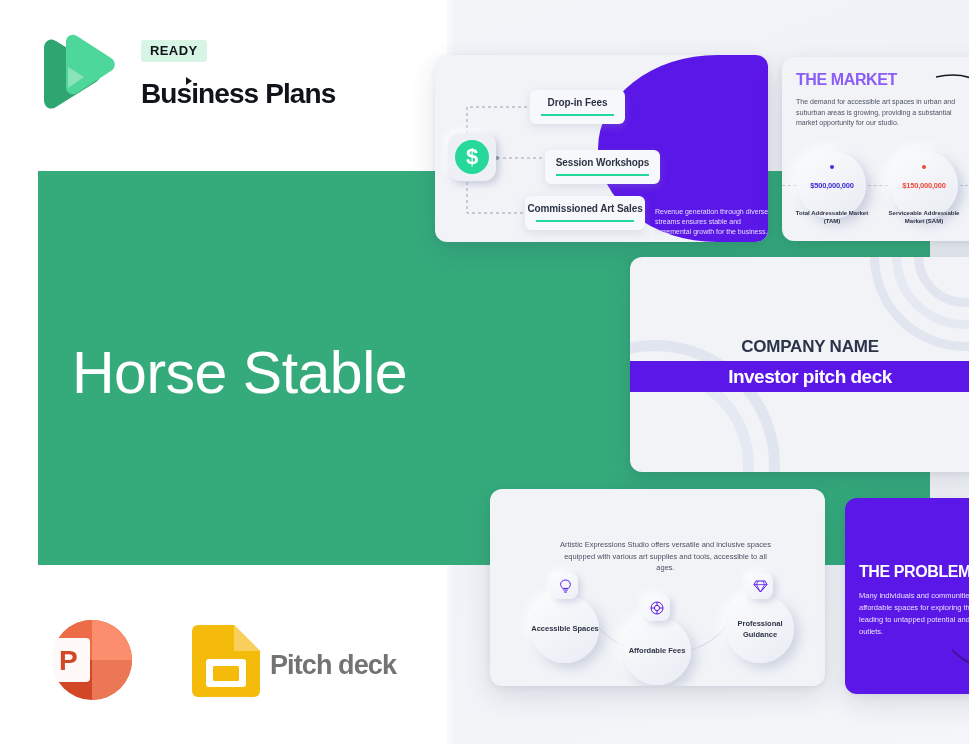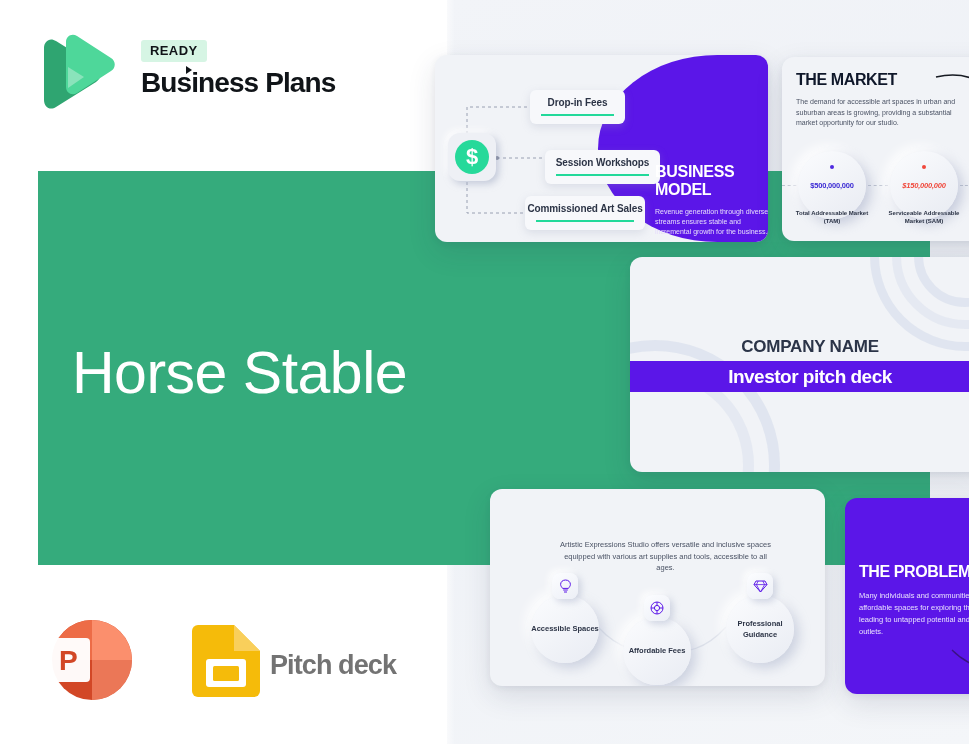--- a/index.html
+++ b/index.html
@@ -35,21 +35,21 @@
   
   .brand{ position:absolute; left:38px; top:32px; width:380px; height:92px; }
   .brand-logo{ position:absolute; left:0; top:2px; width:78px; height:80px; }
   .brand-text{ position:absolute; left:103px; top:8px; }
   .ready-badge{
     display:inline-block; background:#d6f5e4; color:#101418;
     font-size:13px; font-weight:600; letter-spacing:.4px;
     padding:3px 9px 4px; border-radius:3px;
   }
   .brand-name{
-    margin-top:5px; font-size:28px; font-weight:700; color:#101418;
+    margin-top:16px; font-size:28px; font-weight:700; color:#101418;
     letter-spacing:-.9px; position:relative; white-space:nowrap;
   }
   .brand-name .dot-play{
     position:absolute; left:45px; top:-1px; width:0;height:0;
     border-left:6px solid #101418; border-top:4px solid transparent;
     border-bottom:4px solid transparent;
   }
 
   
   .format-row{ position:absolute; left:40px; top:616px; height:90px; }
@@ -108,33 +108,33 @@
   }
   #bm-card-1{ left:95px; top:61px; width:95px; }
   #bm-card-2{ left:118px; top:129px; width:110px; }
   #bm-card-3{ left:95px; top:196px; width:110px; }
   .bm-line{ position:absolute; border-color:#8d94a6; }
 
   
   #slide-market{ left:782px; top:57px; width:230px; height:184px; }
   .mk-title{
     position:absolute; left:14px; top:14px;
-    font-size:16px; font-weight:800; color:#0f172a; letter-spacing:-.4px;
+    font-size:16px; font-weight:800; color:#8b5cf6; letter-spacing:-.4px;
   }
   .mk-body{
     position:absolute; left:14px; top:40px; width:160px;
     font-size:7px; line-height:1.5; color:#4a5264;
   }
   .mk-circle{
     position:absolute; width:68px; height:68px; border-radius:50%;
     background:linear-gradient(145deg,#fbfcfe,#e8ebf2);
     box-shadow:5px 5px 12px rgba(150,160,190,.45), -5px -5px 12px rgba(255,255,255,.95);
   }
   #mk-c1{ left:16px; top:94px; }
-  #mk-c2{ left:108px; top:94px;font-style:italic; }
+  #mk-c2{ left:108px; top:94px; }
   .mk-dot{
     position:absolute; left:50%; top:14px; margin-left:-2px;
     width:4px; height:4px; border-radius:50%;
   }
   .mk-val{
     position:absolute; left:0; right:0; top:30px; text-align:center;
     font-size:7.5px; font-weight:800; letter-spacing:-.2px;
   }
   .mk-cap{
     position:absolute; width:90px; text-align:center;
@@ -256,21 +256,20 @@
   </div>
   <div class="bm-card" id="bm-card-2" style="top:86px;left:110px;width:115px;margin-top:9px;">
     <span>Session Workshops</span>
     <i></i>
   </div>
   <div class="bm-card" id="bm-card-3" style="top:141px;left:90px;width:120px;">
     <span>Commissioned Art Sales</span>
     <i></i>
   </div>
 
-  <div class="bm-title">BUSINESS MODEL</div>
   <div class="bm-body">Revenue generation through diverse streams ensures stable and incremental growth for the business.</div>
 </div>
 
 <div class="slide" id="slide-market">
   <div class="mk-title">THE MARKET</div>
   <div class="mk-body">The demand for accessible art spaces in urban and suburban areas is growing, providing a substantial market opportunity for our studio.</div>
 
   <svg style="position:absolute;left:152px;top:14px;width:70px;height:40px;">
     <path d="M2 6 C28 0 52 8 58 28" fill="none" stroke="#161a22" stroke-width="1.6"></path>
     <path d="M54 20 L59 31 L49 30 Z" fill="#161a22"></path>

